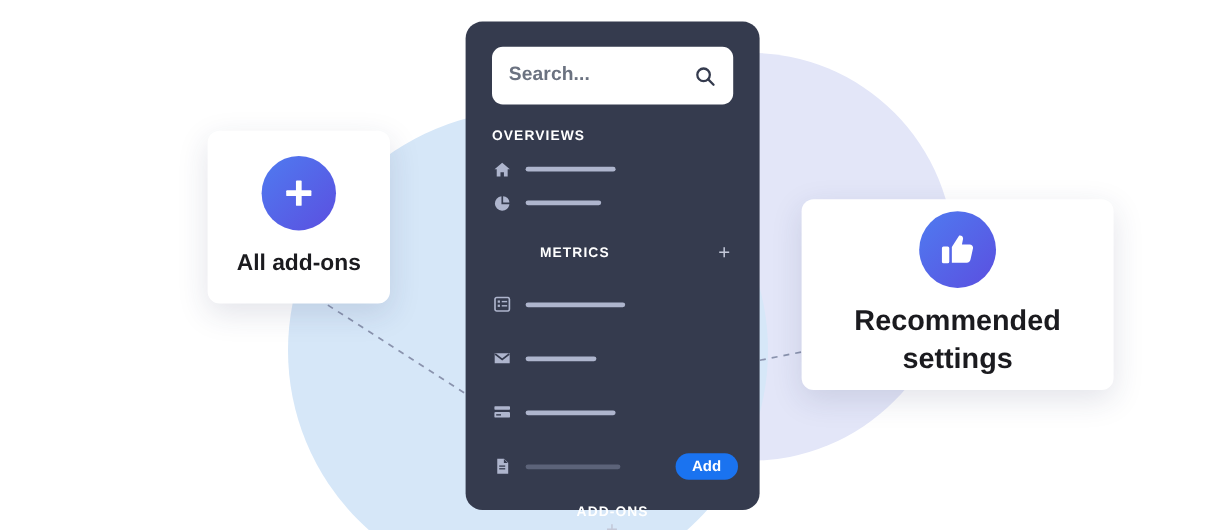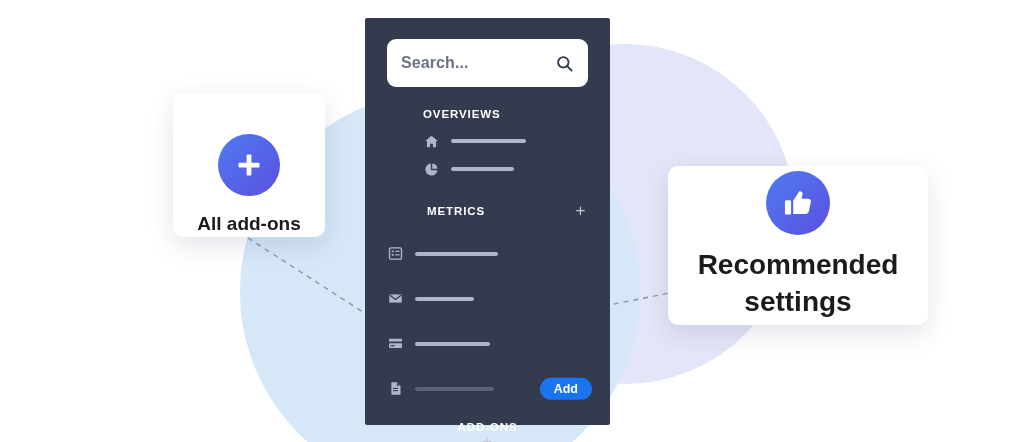--- a/index.html
+++ b/index.html
@@ -51,26 +51,26 @@
   .connector-svg path {
     stroke: #8a93ad;
     stroke-width: 1.4;
     stroke-dasharray: 5 5;
     fill: none;
   }
 
   
   .sidebar {
     position: absolute;
-    left: 365px;
+    left: 388px;
     top: 18px;
     width: 245px;
     height: 407px;
     background: #353b4e;
-    border-radius: 2px;
+    border-radius: 14px;
     box-sizing: border-box;
     padding: 21px 22px 0 22px;
   }
 
   .search-box {
     position: relative;
     height: 48px;
     background: #ffffff;
     border-radius: 9px;
     display: flex;
@@ -99,21 +99,21 @@
   .section-title { color: #ffffff; }
   .section-toggle {
     color: #c3c8d8;
     font-size: 17px;
     line-height: 1;
     font-weight: 400;
     width: 14px;
     text-align: center;
   }
 
-  .sec-overviews { margin-top: 21px; margin-left: 36px; }
+  .sec-overviews { margin-top: 21px; }
   .sec-metrics   { margin-top: 22px; margin-left: 40px; }
   .sec-settings  { margin-top: 22px; }
 
   .item-list { margin-top: 10px; }
   .nav-item {
     display: flex;
     align-items: center;
     height: 22px;
     margin-bottom: 6px;
     position: relative;
@@ -165,24 +165,23 @@
     border-radius: 10px;
     box-shadow: 0 8px 26px rgba(40, 50, 90, 0.13);
     display: flex;
     flex-direction: column;
     align-items: center;
     justify-content: center;
     box-sizing: border-box;
   }
   .card-left {
     left: 173px;
-    top: 93px;
+    top: 109px;
     width: 152px;
     height: 144px;
-    justify-content: flex-end;
   }
   .card-right {
     left: 668px;
     top: 166px;
     width: 260px;
     height: 159px;
   }
   .card-badge {
     width: 62px;
     height: 62px;
@@ -201,21 +200,21 @@
   .card-label {
     margin-top: 16px;
     font-size: 19px;
     font-weight: bold;
     color: #1b1b1f;
     text-align: center;
     line-height: 1.3;
   }
   .card-right .card-label {
     margin-top: 12px;
-    font-size: 28px;
+    font-size: 24px;
   }
 </style>
 </head>
 <body>
 
 <div class="stage">
 
   <div class="bg-circle bg-circle-lavender"></div>
   <div class="bg-circle bg-circle-blue"></div>
 

